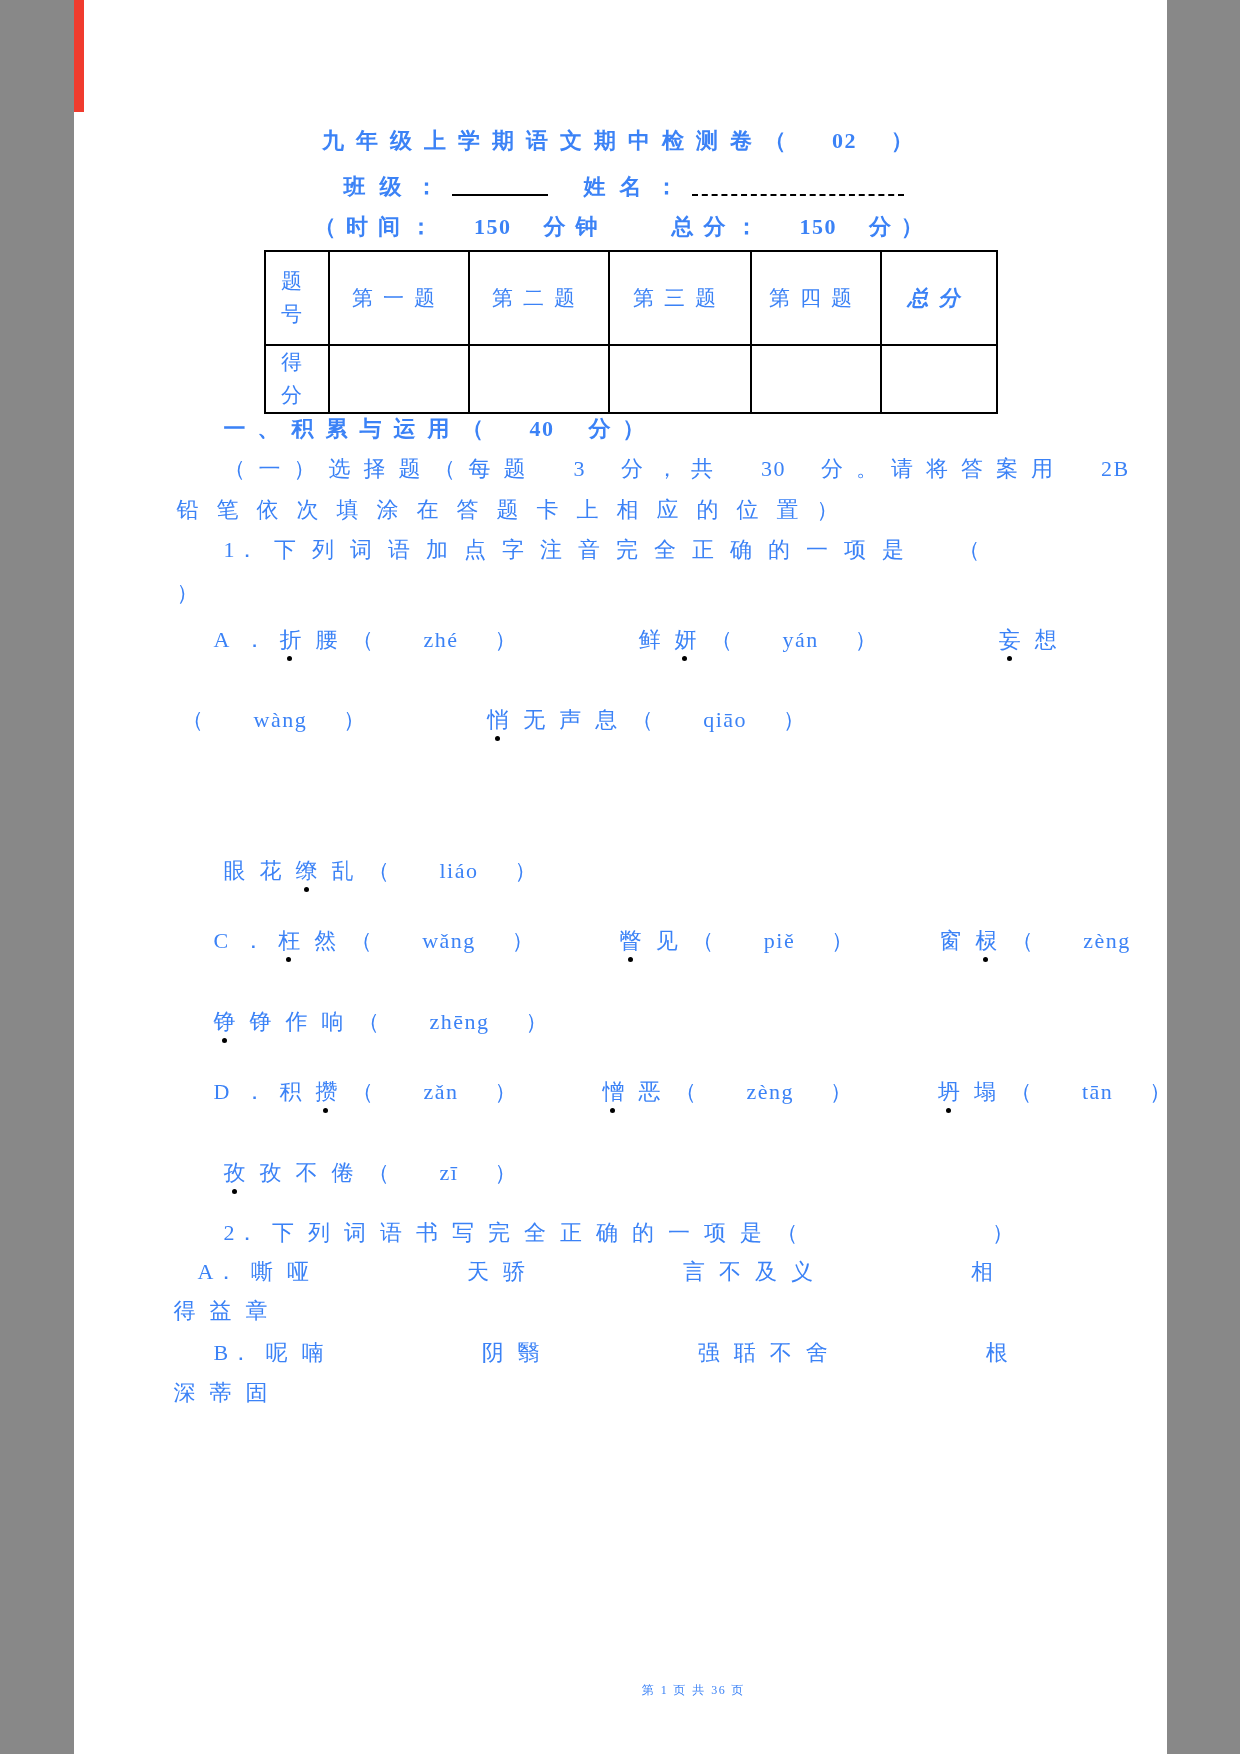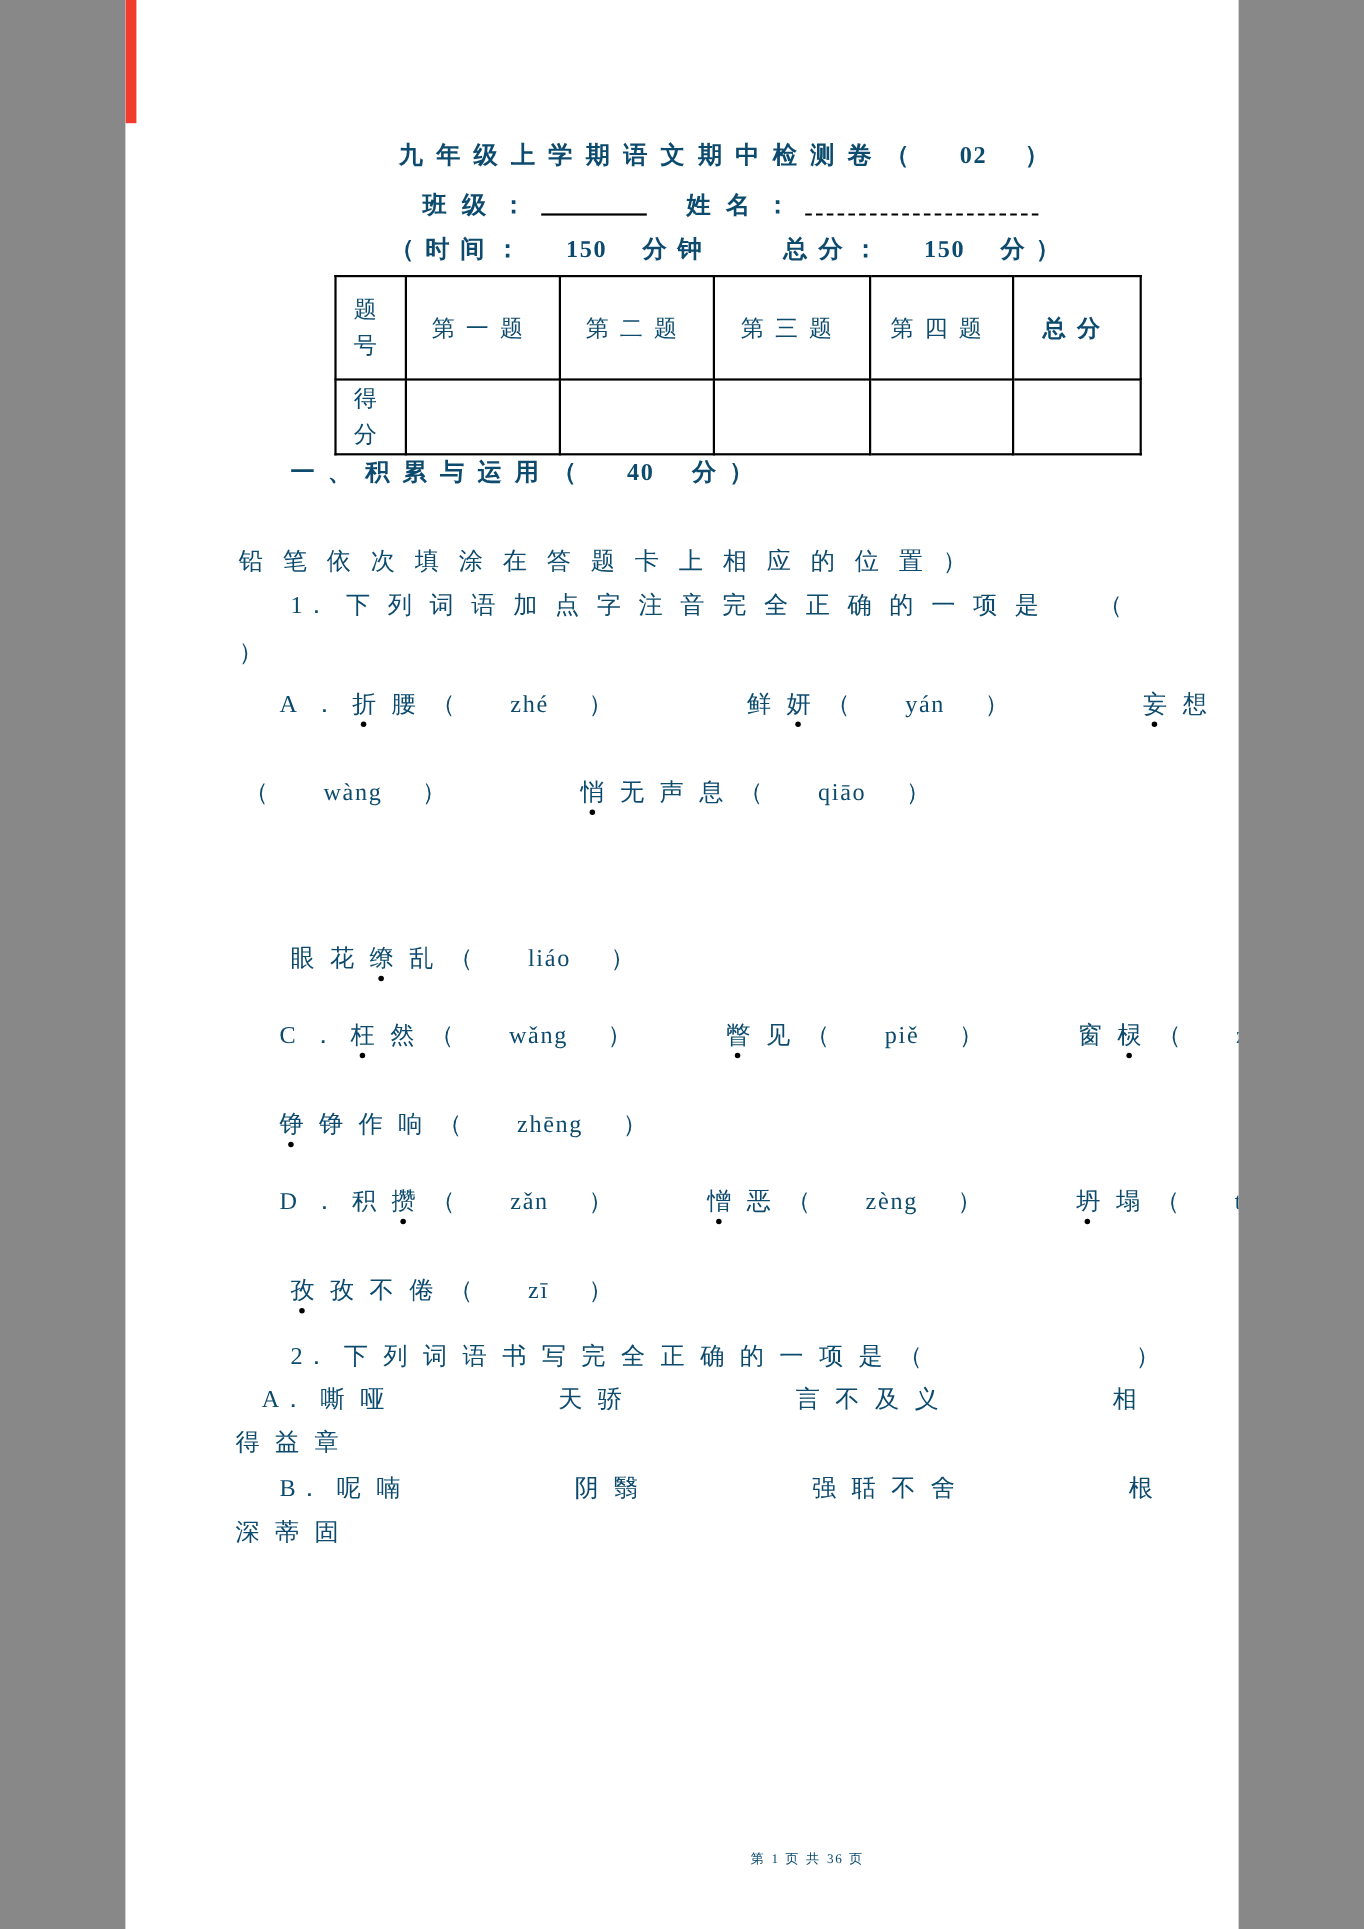--- a/index.html
+++ b/index.html
@@ -1,18 +1,18 @@
 <!DOCTYPE html>
 <html><head>
 <meta charset="utf-8">
 <style>
   html,body{margin:0;padding:0;background:#888;}
   .page{
-    position:relative;width:1012px;height:1754px;margin:0 auto;
-    background:#ffffff;color:#0c4a6e;overflow:hidden;
+    position:relative;width:1093px;height:1754px;margin:0 auto;
+    background:#ffffff;color:#3b82f6;overflow:hidden;
     font-family:"Liberation Serif","DejaVu Serif",serif;
   }
   .stripe{position:absolute;left:0;top:0;width:10px;height:112px;background:#f03b2e;}
   .line{position:absolute;white-space:pre;font-size:22px;line-height:1.2;}
   .center{left:100px;width:900px;text-align:center;}
   .bold{font-weight:bold;}
   .ls10{letter-spacing:10px;}
   .ls12{letter-spacing:12px;}
   .ls13{letter-spacing:13px;}
   .ls14{letter-spacing:14px;}
@@ -31,21 +31,21 @@
     position:absolute;left:190px;top:250px;
     border-collapse:collapse;table-layout:fixed;
   }
   table.score td{
     border:2px solid #000;text-align:center;vertical-align:middle;
     font-size:21px;letter-spacing:10px;padding:0;
   }
   table.score tr.hdr td{height:92px;}
   table.score tr.scr td{height:66px;}
   td.corner{white-space:pre-line;line-height:1.55;}
-  td.total{font-weight:bold;}
+  td.total{font-weight:bold;font-style:italic;}
   .footer{position:absolute;left:0;width:1240px;top:1682px;text-align:center;
     font-size:12px;letter-spacing:2px;white-space:pre;}
 </style>
 </head>
 <body>
 
 <div class="page">
 
   <div class="stripe"></div>
 
@@ -81,20 +81,21 @@
         <td></td>
         <td></td>
         <td></td>
         <td></td>
       </tr>
     </tbody>
   </table>
 
   <div class="line bold ls12 autoltn" style="top:416px;left:150px">一、积累与运用（　<span class="latin">40</span>　分）</div>
 
+  <div class="line ls13 autoltn" style="top:456px;left:150px">（一）选择题（每题　<span class="latin">3</span>　分，共　<span class="latin">30</span>　分。请将答案用　<span class="latin">2B</span></div>
   <div class="line ls18" style="top:497px;left:103px">铅笔依次填涂在答题卡上相应的位置）</div>
 
   <div class="line ls16 autoltn" style="top:537px;left:150px"><span class="latin">1</span>．下列词语加点字注音完全正确的一项是　（</div>
   <div class="line ls16" style="top:580px;left:103px">）</div>
 
   <div class="line ls14" style="top:707px;left:108px"><span>（　</span><span class="latin">wàng</span><span>　）　　　</span><span class="dotted">悄</span><span>无声息（　</span><span class="latin">qiāo</span><span>　）</span></div>
   <div class="line ls14" style="top:627px;left:140px"><span>A．</span><span class="dotted">折</span><span>腰（　</span><span class="latin">zhé</span><span>　）　　　</span><span>鲜</span><span class="dotted">妍</span><span>（　</span><span class="latin">yán</span><span>　）　　　</span><span class="dotted">妄</span><span>想</span></div>
 
   <div class="line ls14" style="top:858px;left:150px"><span>眼花</span><span class="dotted">缭</span><span>乱（　</span><span class="latin">liáo</span><span>　）</span></div>
 

